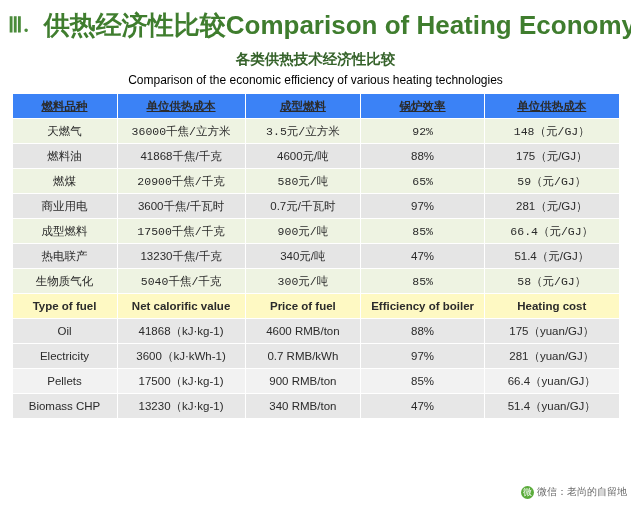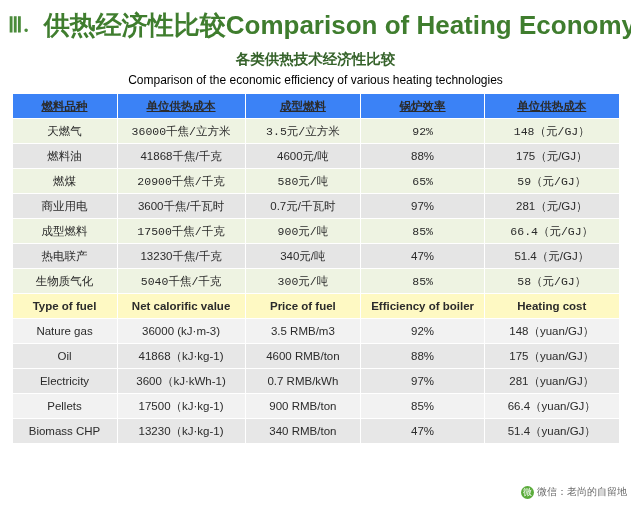--- a/index.html
+++ b/index.html
@@ -197,27 +197,20 @@
       </tr>
 
       <tr class="hdr-en">
         <th>Type of fuel</th>
         <th>Net calorific value</th>
         <th>Price of fuel</th>
         <th>Efficiency of boiler</th>
         <th>Heating cost</th>
       </tr>
 
-      <tr class="row-ea">
-        <td>Nature gas</td>
-        <td>36000  (kJ·m-3)</td>
-        <td>3.5 RMB/m3</td>
-        <td>92%</td>
-        <td>148（yuan/GJ）</td>
-      </tr>
       <tr class="row-eb">
         <td>Oil</td>
         <td>41868（kJ·kg-1)</td>
         <td>4600 RMB/ton</td>
         <td>88%</td>
         <td>175（yuan/GJ）</td>
       </tr>
       <tr class="row-eb">
         <td>Electricity</td>
         <td>3600（kJ·kWh-1)</td>

